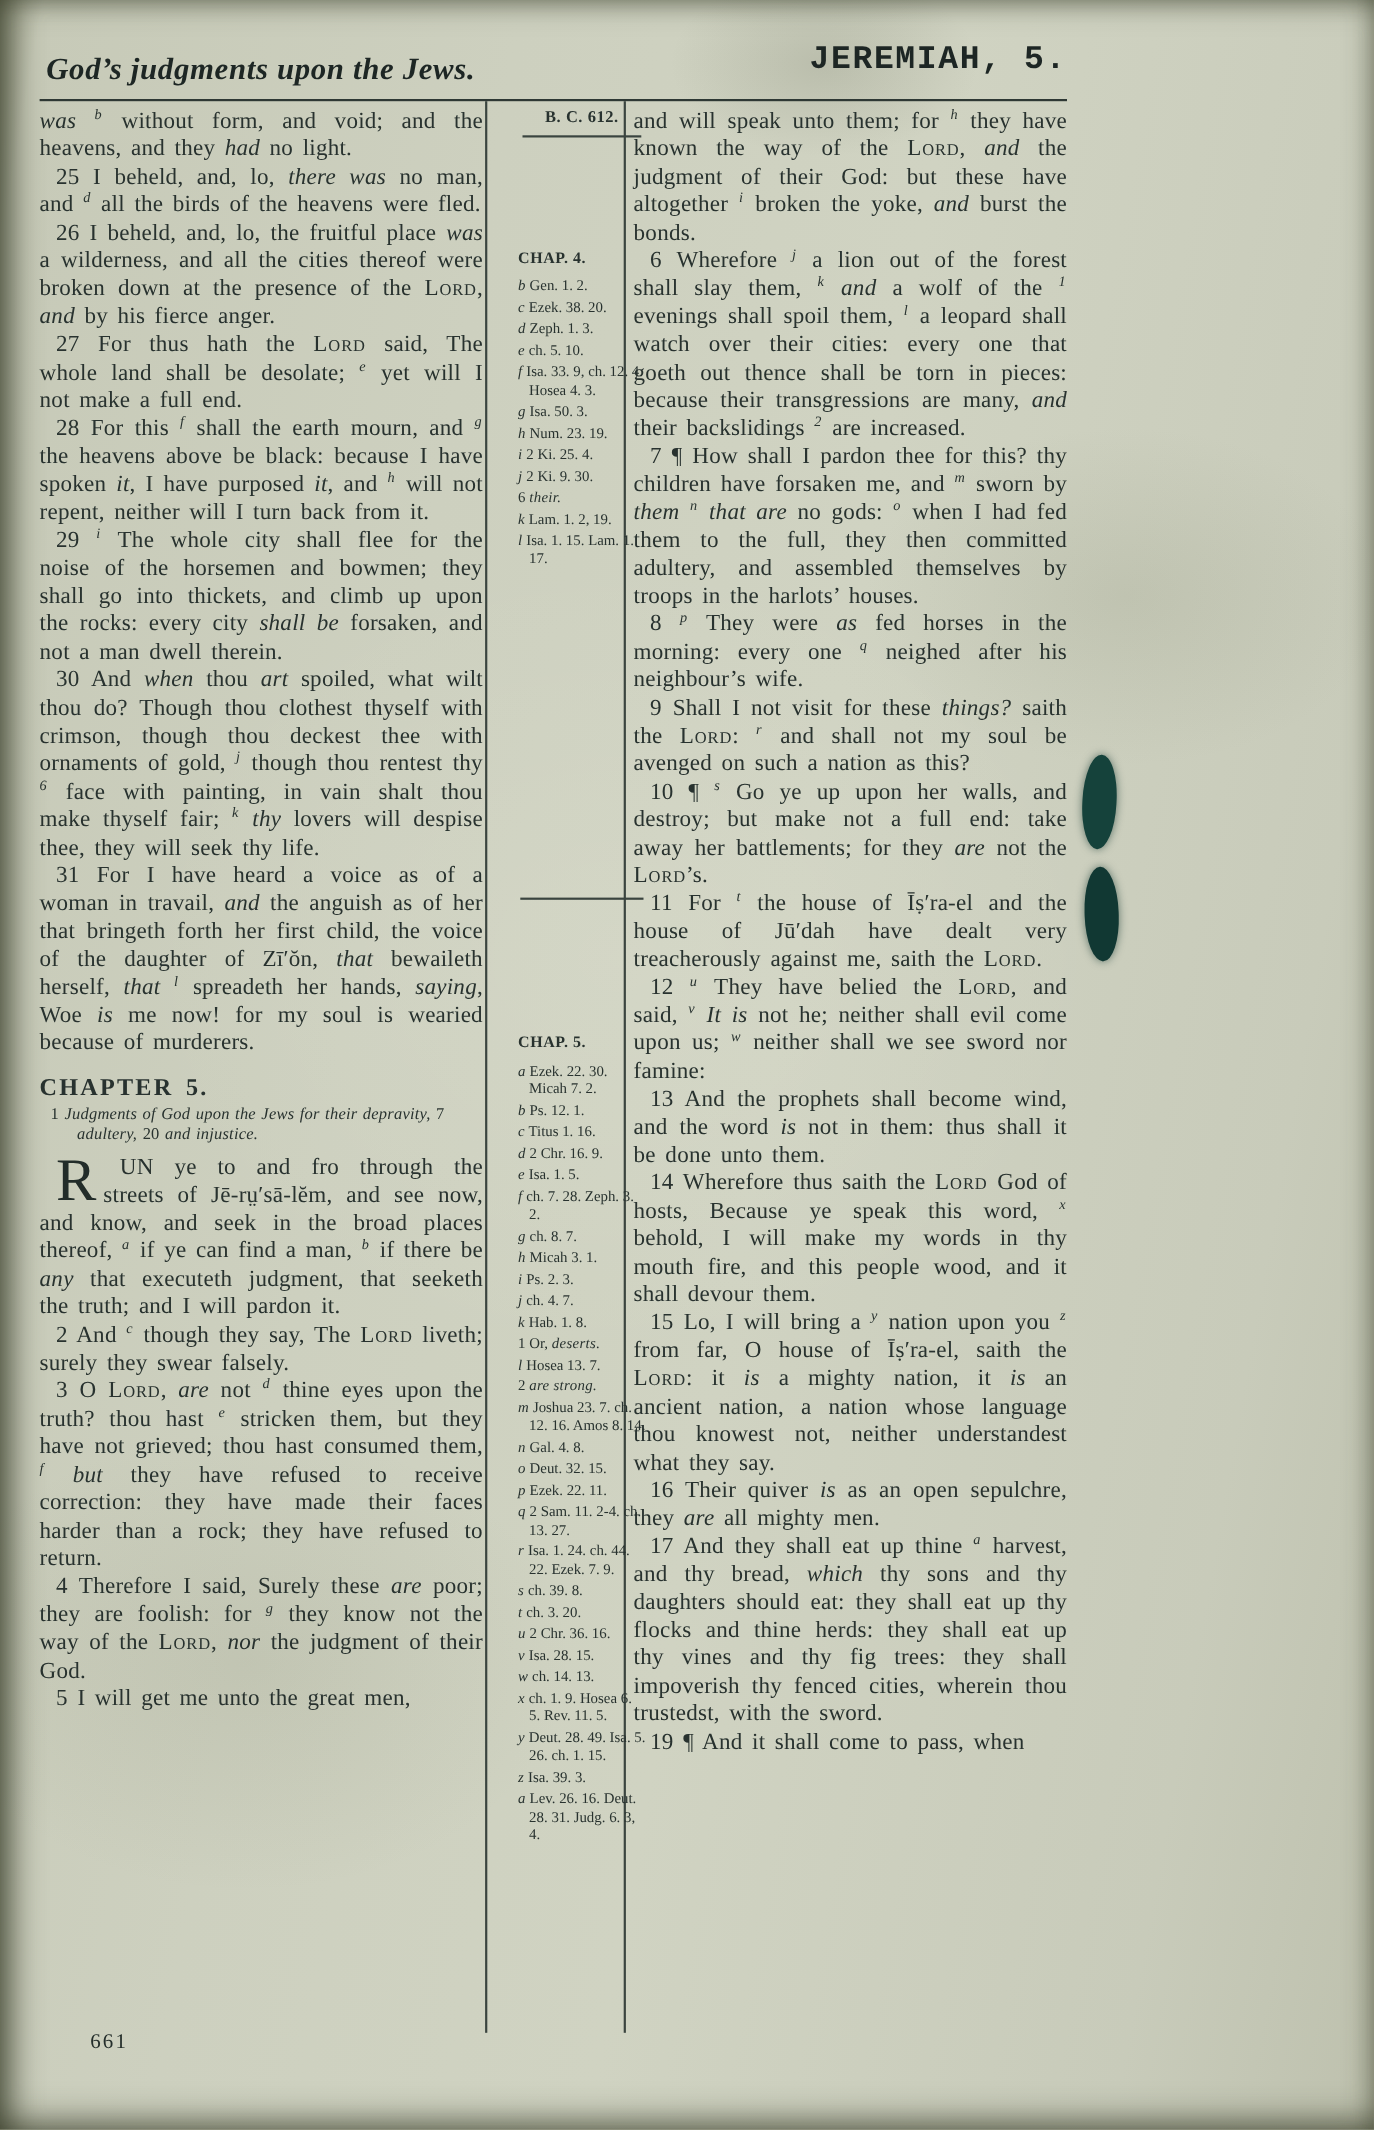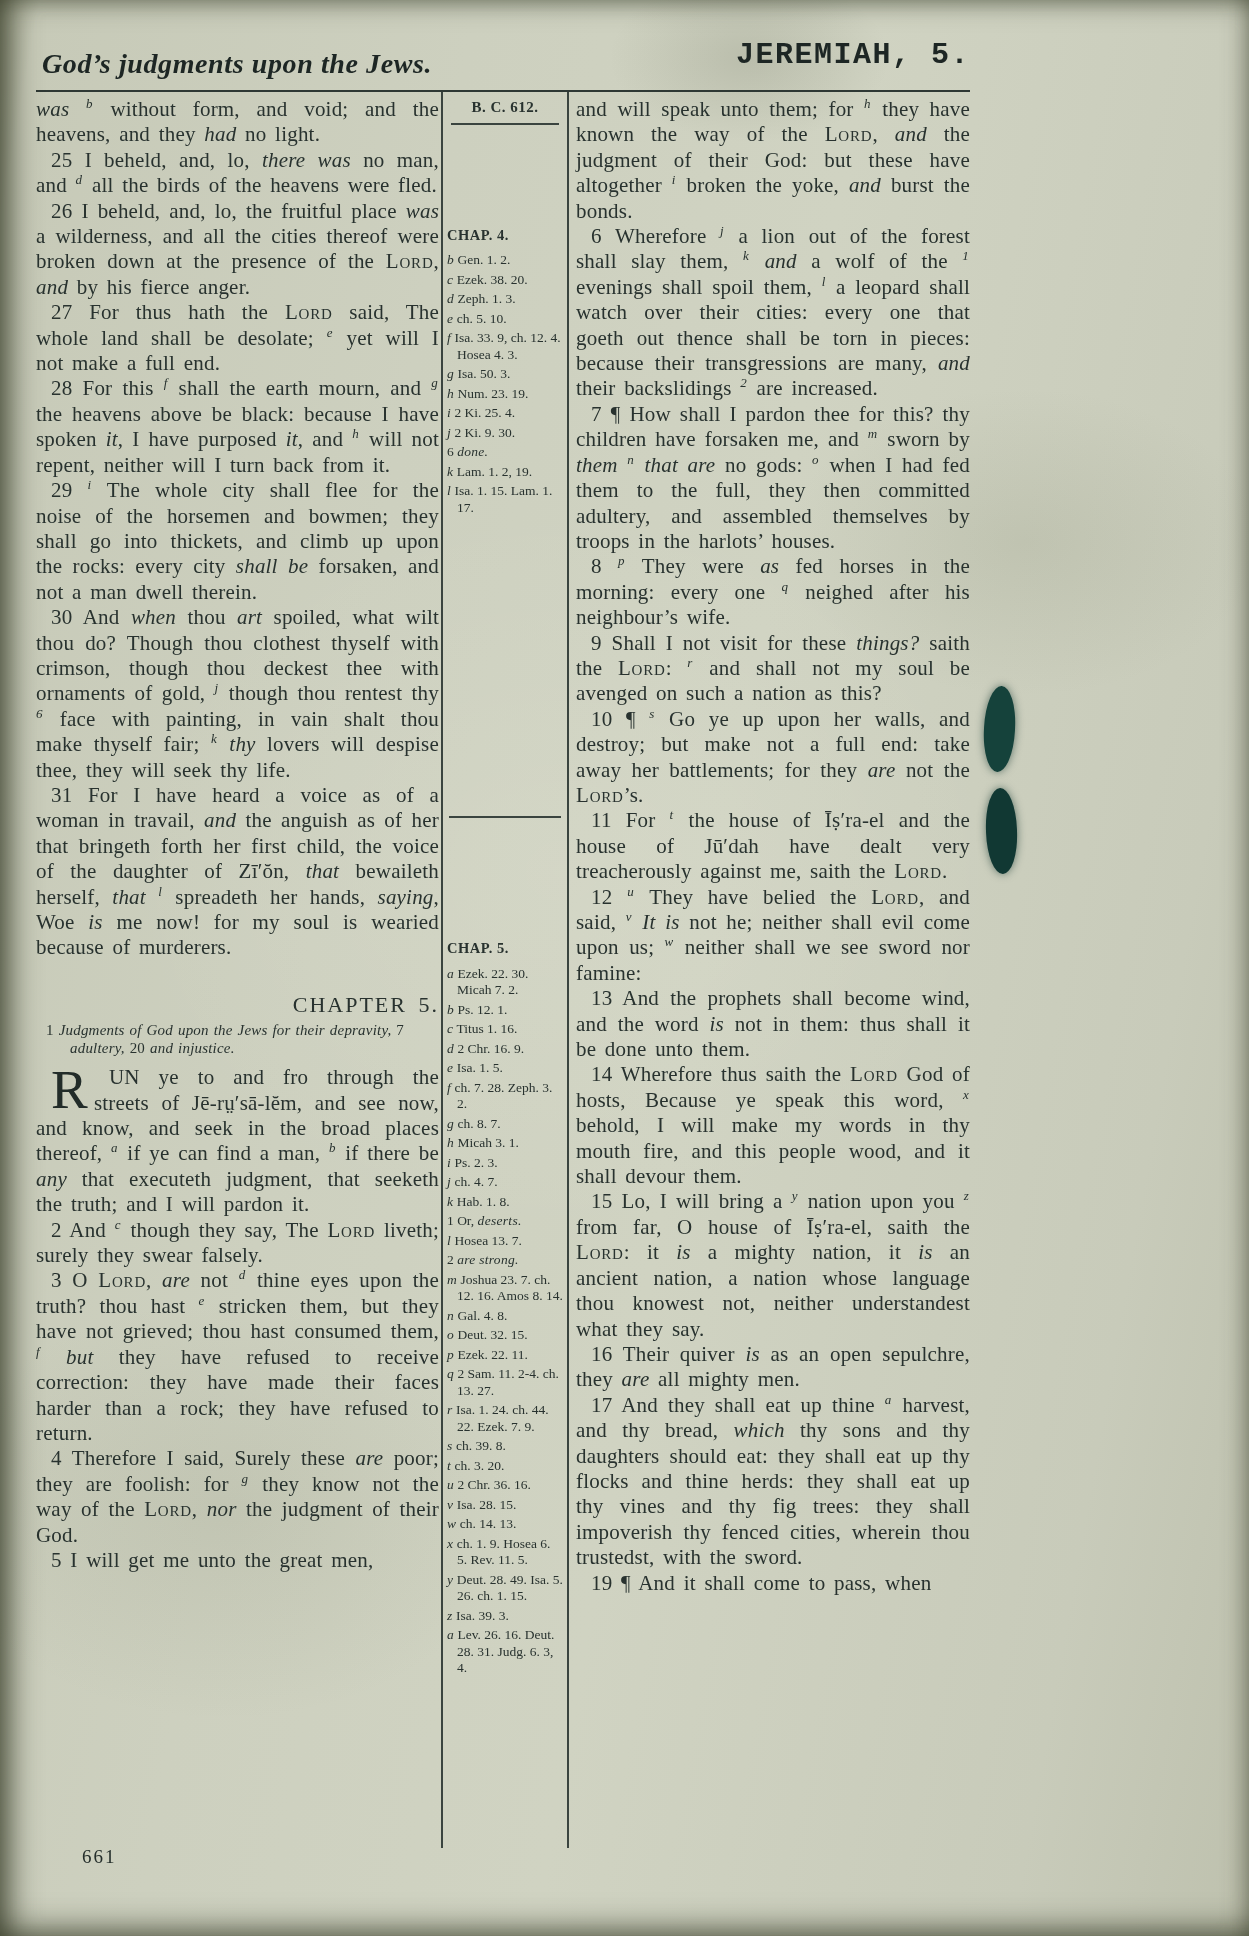--- a/index.html
+++ b/index.html
@@ -49,37 +49,37 @@
     position:absolute; top:97px; text-align:justify;
     font-size:21px; line-height:25.4px;
     word-spacing:3.2px; letter-spacing:.2px;
   }
   .col-left  { left:36px;  width:403px; }
   .col-right { left:576px; width:394px; }
 
   .para { text-indent:15px; }
   .para.cont { text-indent:0; }
   .para.chapter {
-    text-align:right; text-indent:0; font-size:22px;
-    letter-spacing:2px; margin:31px 0 5px; word-spacing:4px;
+    text-align:left; text-indent:0; font-size:22px;
+    letter-spacing:2px; margin:14px 0 5px; word-spacing:4px;font-weight:bold;
   }
   .para.summary {
     font-size:15px; line-height:17.5px; text-align:left;
     padding-left:34px; text-indent:-24px; margin:2px 0 8px;
     word-spacing:1px;
   }
   .dropcap {
     float:left; font-size:55px; line-height:43px;
     padding:3px 6px 0 0; color:#222c29;
   }
   sup { font-size:13px; font-style:italic; line-height:0; vertical-align:super; margin-right:1px; }
   .sc { font-variant:small-caps; letter-spacing:.8px; }
 
   .center {
-    position:absolute; left:447px; top:97px; width:116px;
+    position:absolute; left:471px; top:97px; width:116px;
     font-size:13.5px; line-height:16.5px; color:#28322f;
   }
   .bc-block { margin-bottom:102px; }
   .bc { text-align:center; font-size:15px; font-weight:bold; padding:2px 0 7px; letter-spacing:.5px; }
   .bc-rule { height:2px; background:#3a443f; margin:0 4px; }
   .chap-head { text-align:left; font-size:14.5px; font-weight:bold; margin-bottom:9px; letter-spacing:.5px; }
   .ref { padding-left:10px; text-indent:-10px; margin-bottom:3px;font-family:Liberation Serif, serif; }
   .ref i { letter-spacing:.3px; }
   .center-divider { height:2px; background:#3a443f; margin:300px 2px 122px; }
 
@@ -130,21 +130,21 @@
           <div class="chap-head">CHAP. 4.</div>
           <div class="ref"><i>b</i> Gen. 1. 2.</div>
           <div class="ref"><i>c</i> Ezek. 38. 20.</div>
           <div class="ref"><i>d</i> Zeph. 1. 3.</div>
           <div class="ref"><i>e</i> ch. 5. 10.</div>
           <div class="ref"><i>f</i> Isa. 33. 9, ch. 12. 4. Hosea 4. 3.</div>
           <div class="ref"><i>g</i> Isa. 50. 3.</div>
           <div class="ref"><i>h</i> Num. 23. 19.</div>
           <div class="ref"><i>i</i> 2 Ki. 25. 4.</div>
           <div class="ref"><i>j</i> 2 Ki. 9. 30.</div>
-          <div class="ref">6 <i>done.</i></div>
+          <div class="ref">6 <i>their.</i></div>
           <div class="ref"><i>k</i> Lam. 1. 2, 19.</div>
           <div class="ref"><i>l</i> Isa. 1. 15. Lam. 1. 17.</div>
         </div>
         <div class="center-divider"></div>
         <div class="center-section">
           <div class="chap-head">CHAP. 5.</div>
           <div class="ref"><i>a</i> Ezek. 22. 30. Micah 7. 2.</div>
           <div class="ref"><i>b</i> Ps. 12. 1.</div>
           <div class="ref"><i>c</i> Titus 1. 16.</div>
           <div class="ref"><i>d</i> 2 Chr. 16. 9.</div>

